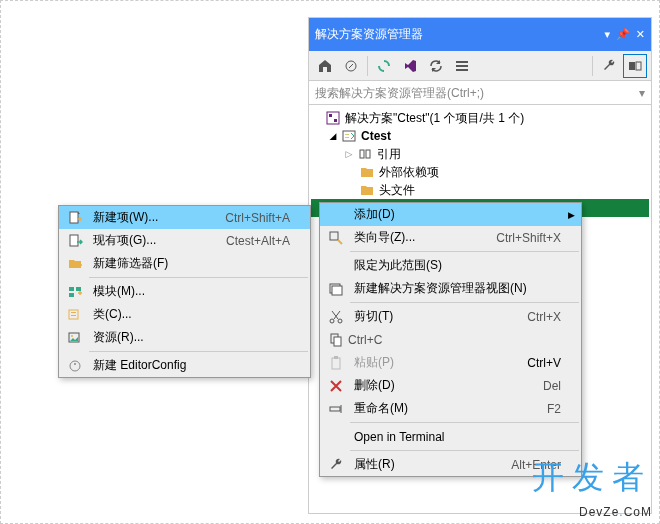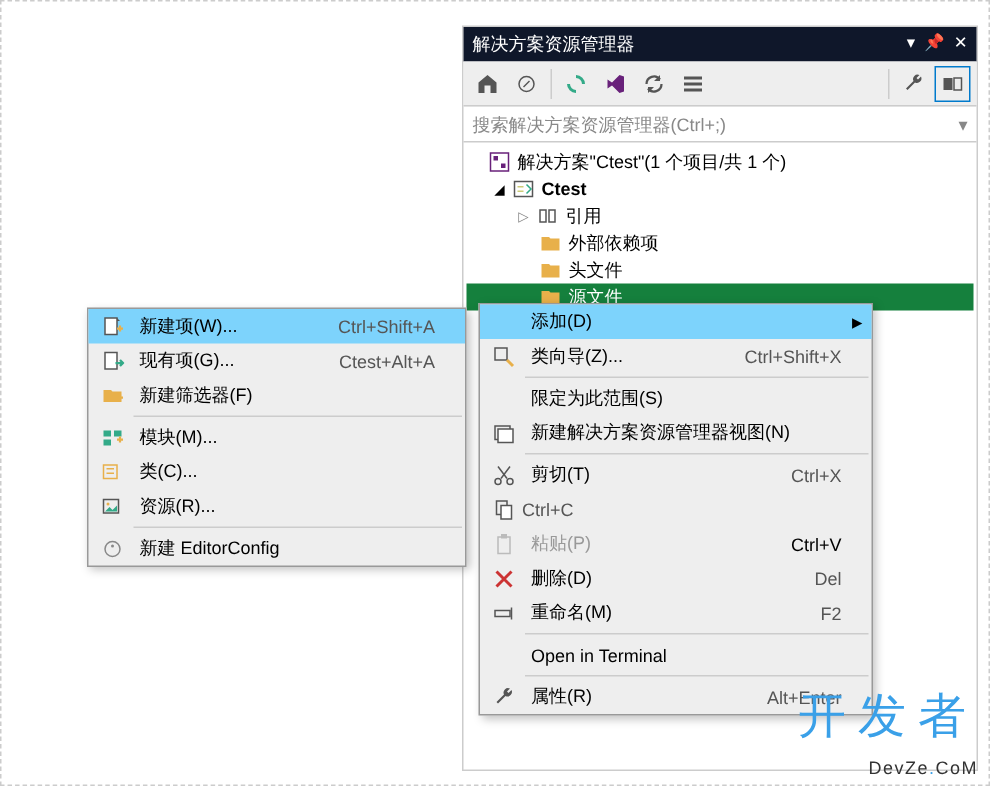--- a/index.html
+++ b/index.html
@@ -1,19 +1,19 @@
 <!DOCTYPE html>
 <html><head>
 <meta charset="utf-8">
 <style>
 * { margin: 0; padding: 0; box-sizing: border-box; font-family: "Microsoft YaHei", "Segoe UI", Tahoma, sans-serif; font-size: 12px; }
 body { width: 660px; height: 524px; background: #fff; position: relative; overflow: hidden; }
 
 .panel { position: absolute; left: 308px; top: 17px; width: 344px; height: 497px; border: 1px solid #ccc; background: #fff; }
-.panel-title { background: #0f172a; color: #fff; height: 23px; line-height: 23px; padding: 0 6px; display: flex; align-items: center; justify-content: space-between; }
+.panel-title { background: #3b82f6; color: #fff; height: 33px; line-height: 23px; padding: 0 6px; display: flex; align-items: center; justify-content: space-between; }
 .panel-title-text { flex: 1; }
 .panel-title-icons { display: flex; gap: 6px; }
 .panel-title-icons span { color: #fff; cursor: pointer; font-size: 11px; }
 
 .toolbar { height: 30px; background: #eee; border-bottom: 1px solid #ccc; display: flex; align-items: center; padding: 0 4px; gap: 2px; }
 .tbtn { width: 24px; height: 24px; display: flex; align-items: center; justify-content: center; border: 1px solid transparent; cursor: pointer; }
 .tbtn svg { width: 16px; height: 16px; }
 .tsep { width: 1px; height: 20px; background: #ccc; margin: 0 2px; }
 .tspacer { flex: 1; }
 

